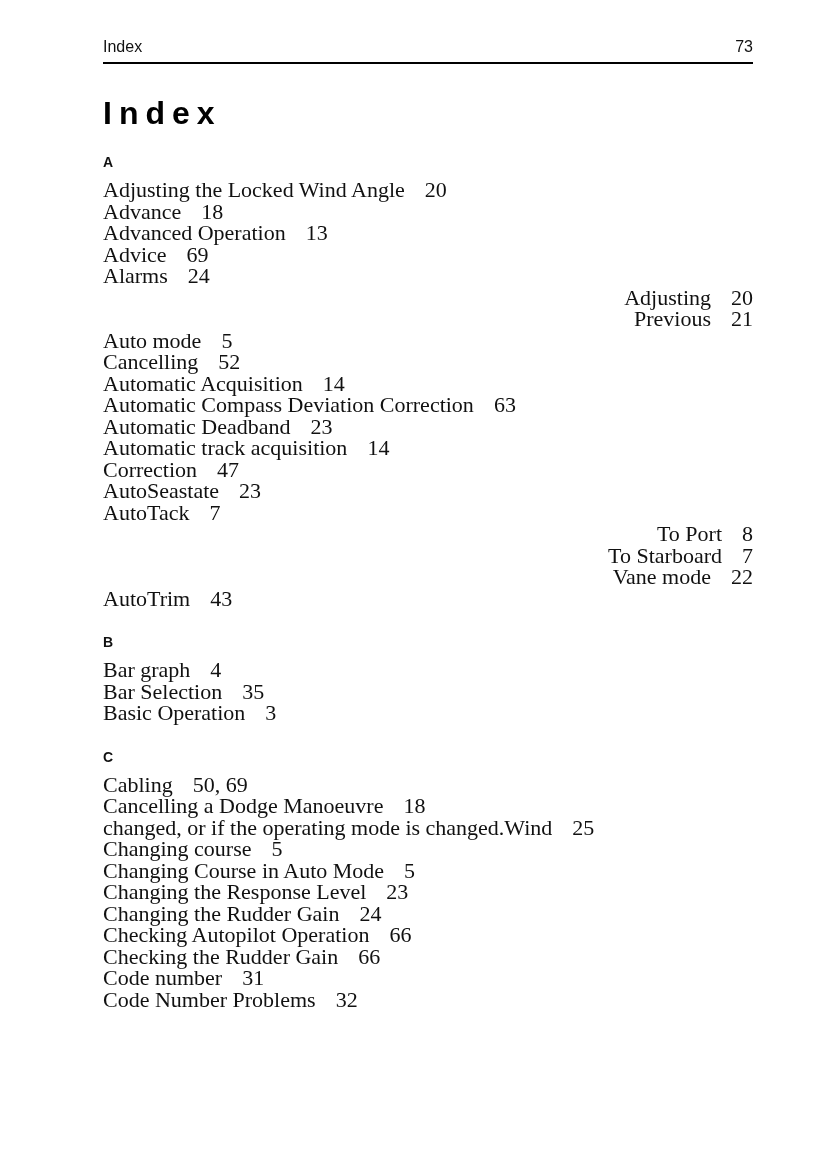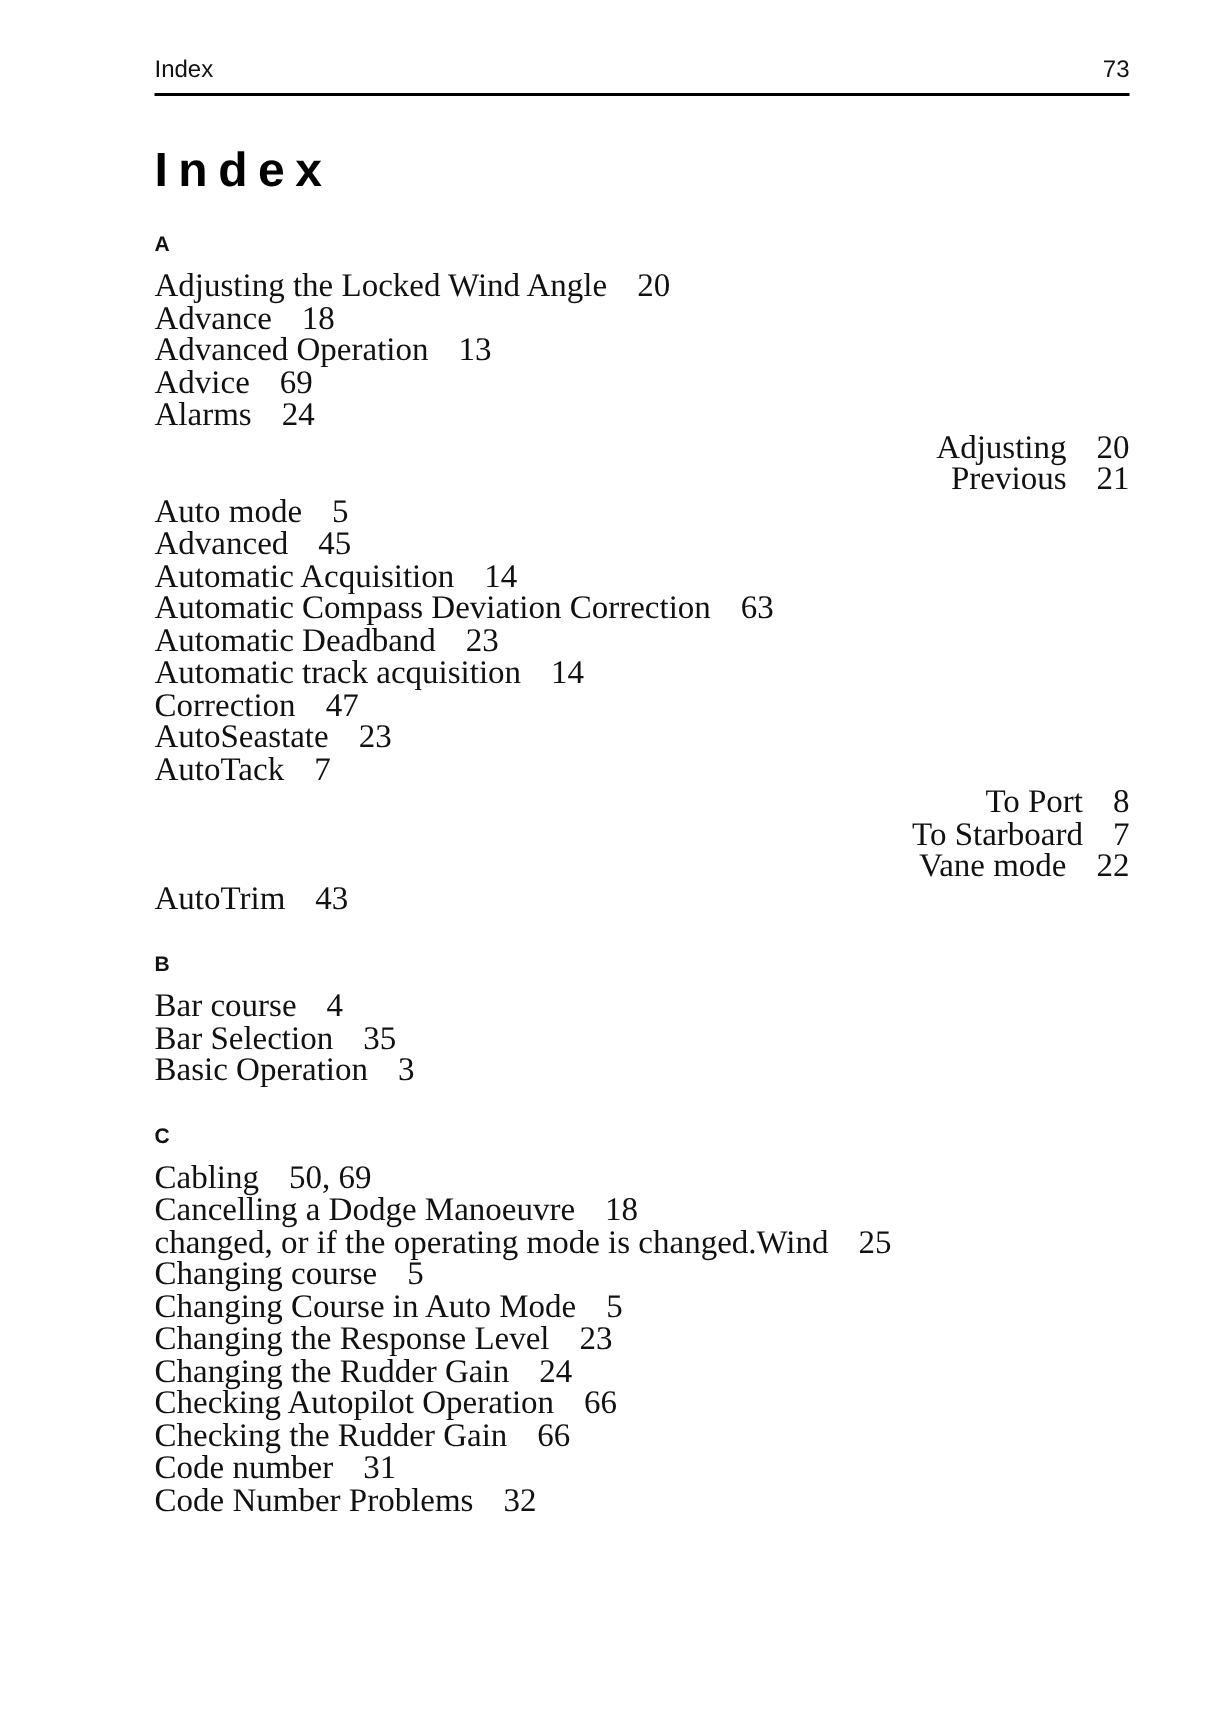--- a/index.html
+++ b/index.html
@@ -79,36 +79,36 @@
       <section class="index-section">
         <h2 class="section-letter">A</h2>
         <div class="entry"><span class="entry-text">Adjusting the Locked Wind Angle</span><span class="entry-pages">20</span></div>
         <div class="entry"><span class="entry-text">Advance</span><span class="entry-pages">18</span></div>
         <div class="entry"><span class="entry-text">Advanced Operation</span><span class="entry-pages">13</span></div>
         <div class="entry"><span class="entry-text">Advice</span><span class="entry-pages">69</span></div>
         <div class="entry"><span class="entry-text">Alarms</span><span class="entry-pages">24</span></div>
         <div class="entry indented"><span class="entry-text">Adjusting</span><span class="entry-pages">20</span></div>
         <div class="entry indented"><span class="entry-text">Previous</span><span class="entry-pages">21</span></div>
         <div class="entry"><span class="entry-text">Auto mode</span><span class="entry-pages">5</span></div>
-        <div class="entry"><span class="entry-text">Advanced</span><span class="entry-pages">45</span></div>
+        <div class="entry"><span class="entry-text">Cancelling</span><span class="entry-pages">52</span></div>
         <div class="entry"><span class="entry-text">Automatic Acquisition</span><span class="entry-pages">14</span></div>
         <div class="entry"><span class="entry-text">Automatic Compass Deviation Correction</span><span class="entry-pages">63</span></div>
         <div class="entry"><span class="entry-text">Automatic Deadband</span><span class="entry-pages">23</span></div>
         <div class="entry"><span class="entry-text">Automatic track acquisition</span><span class="entry-pages">14</span></div>
         <div class="entry"><span class="entry-text">Correction</span><span class="entry-pages">47</span></div>
         <div class="entry"><span class="entry-text">AutoSeastate</span><span class="entry-pages">23</span></div>
         <div class="entry"><span class="entry-text">AutoTack</span><span class="entry-pages">7</span></div>
         <div class="entry indented"><span class="entry-text">To Port</span><span class="entry-pages">8</span></div>
         <div class="entry indented"><span class="entry-text">To Starboard</span><span class="entry-pages">7</span></div>
         <div class="entry indented"><span class="entry-text">Vane mode</span><span class="entry-pages">22</span></div>
         <div class="entry"><span class="entry-text">AutoTrim</span><span class="entry-pages">43</span></div>
       </section>
       <section class="index-section">
         <h2 class="section-letter">B</h2>
-        <div class="entry"><span class="entry-text">Bar course</span><span class="entry-pages">4</span></div>
+        <div class="entry"><span class="entry-text">Bar graph</span><span class="entry-pages">4</span></div>
         <div class="entry"><span class="entry-text">Bar Selection</span><span class="entry-pages">35</span></div>
         <div class="entry"><span class="entry-text">Basic Operation</span><span class="entry-pages">3</span></div>
       </section>
       <section class="index-section">
         <h2 class="section-letter">C</h2>
         <div class="entry"><span class="entry-text">Cabling</span><span class="entry-pages">50, 69</span></div>
         <div class="entry"><span class="entry-text">Cancelling a Dodge Manoeuvre</span><span class="entry-pages">18</span></div>
         <div class="entry"><span class="entry-text">changed, or if the operating mode is changed.Wind</span><span class="entry-pages">25</span></div>
         <div class="entry"><span class="entry-text">Changing course</span><span class="entry-pages">5</span></div>
         <div class="entry"><span class="entry-text">Changing Course in Auto Mode</span><span class="entry-pages">5</span></div>

